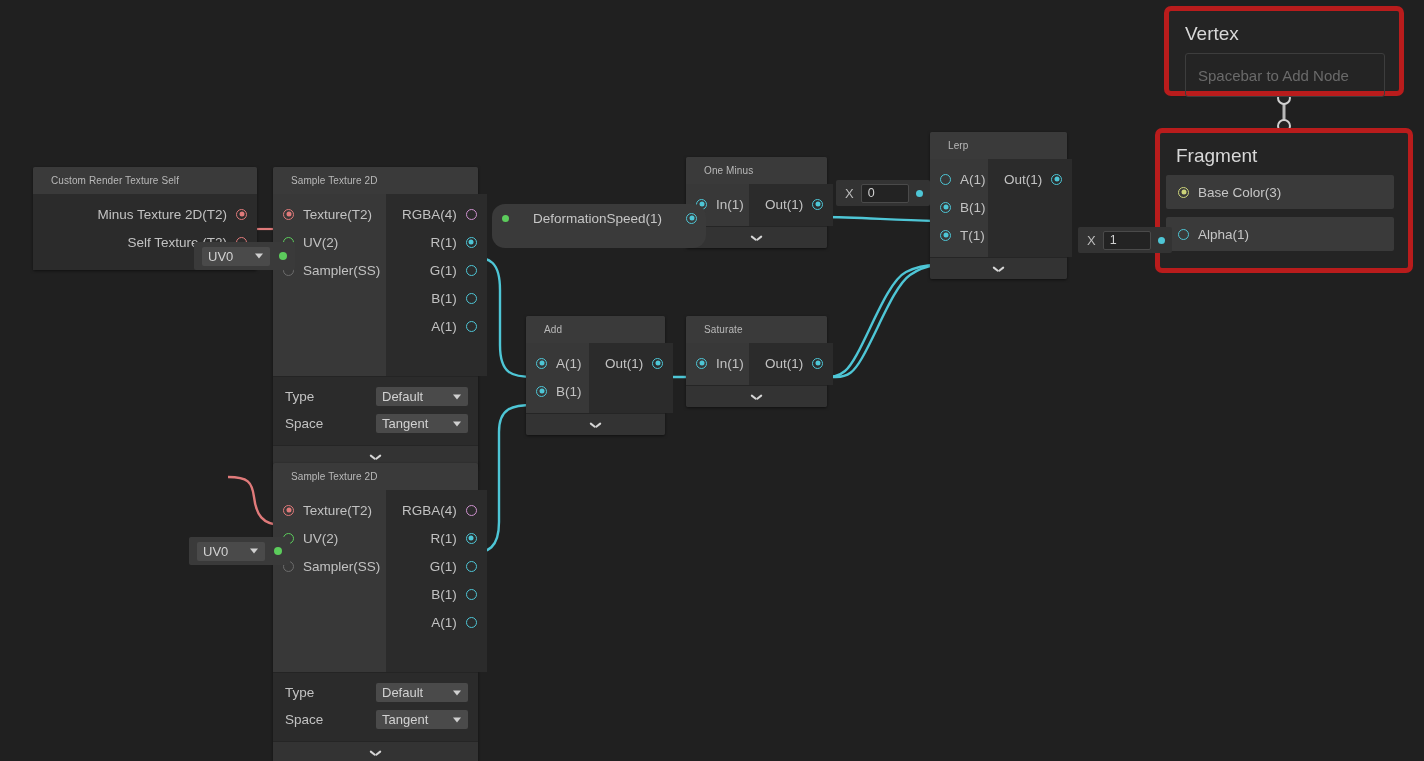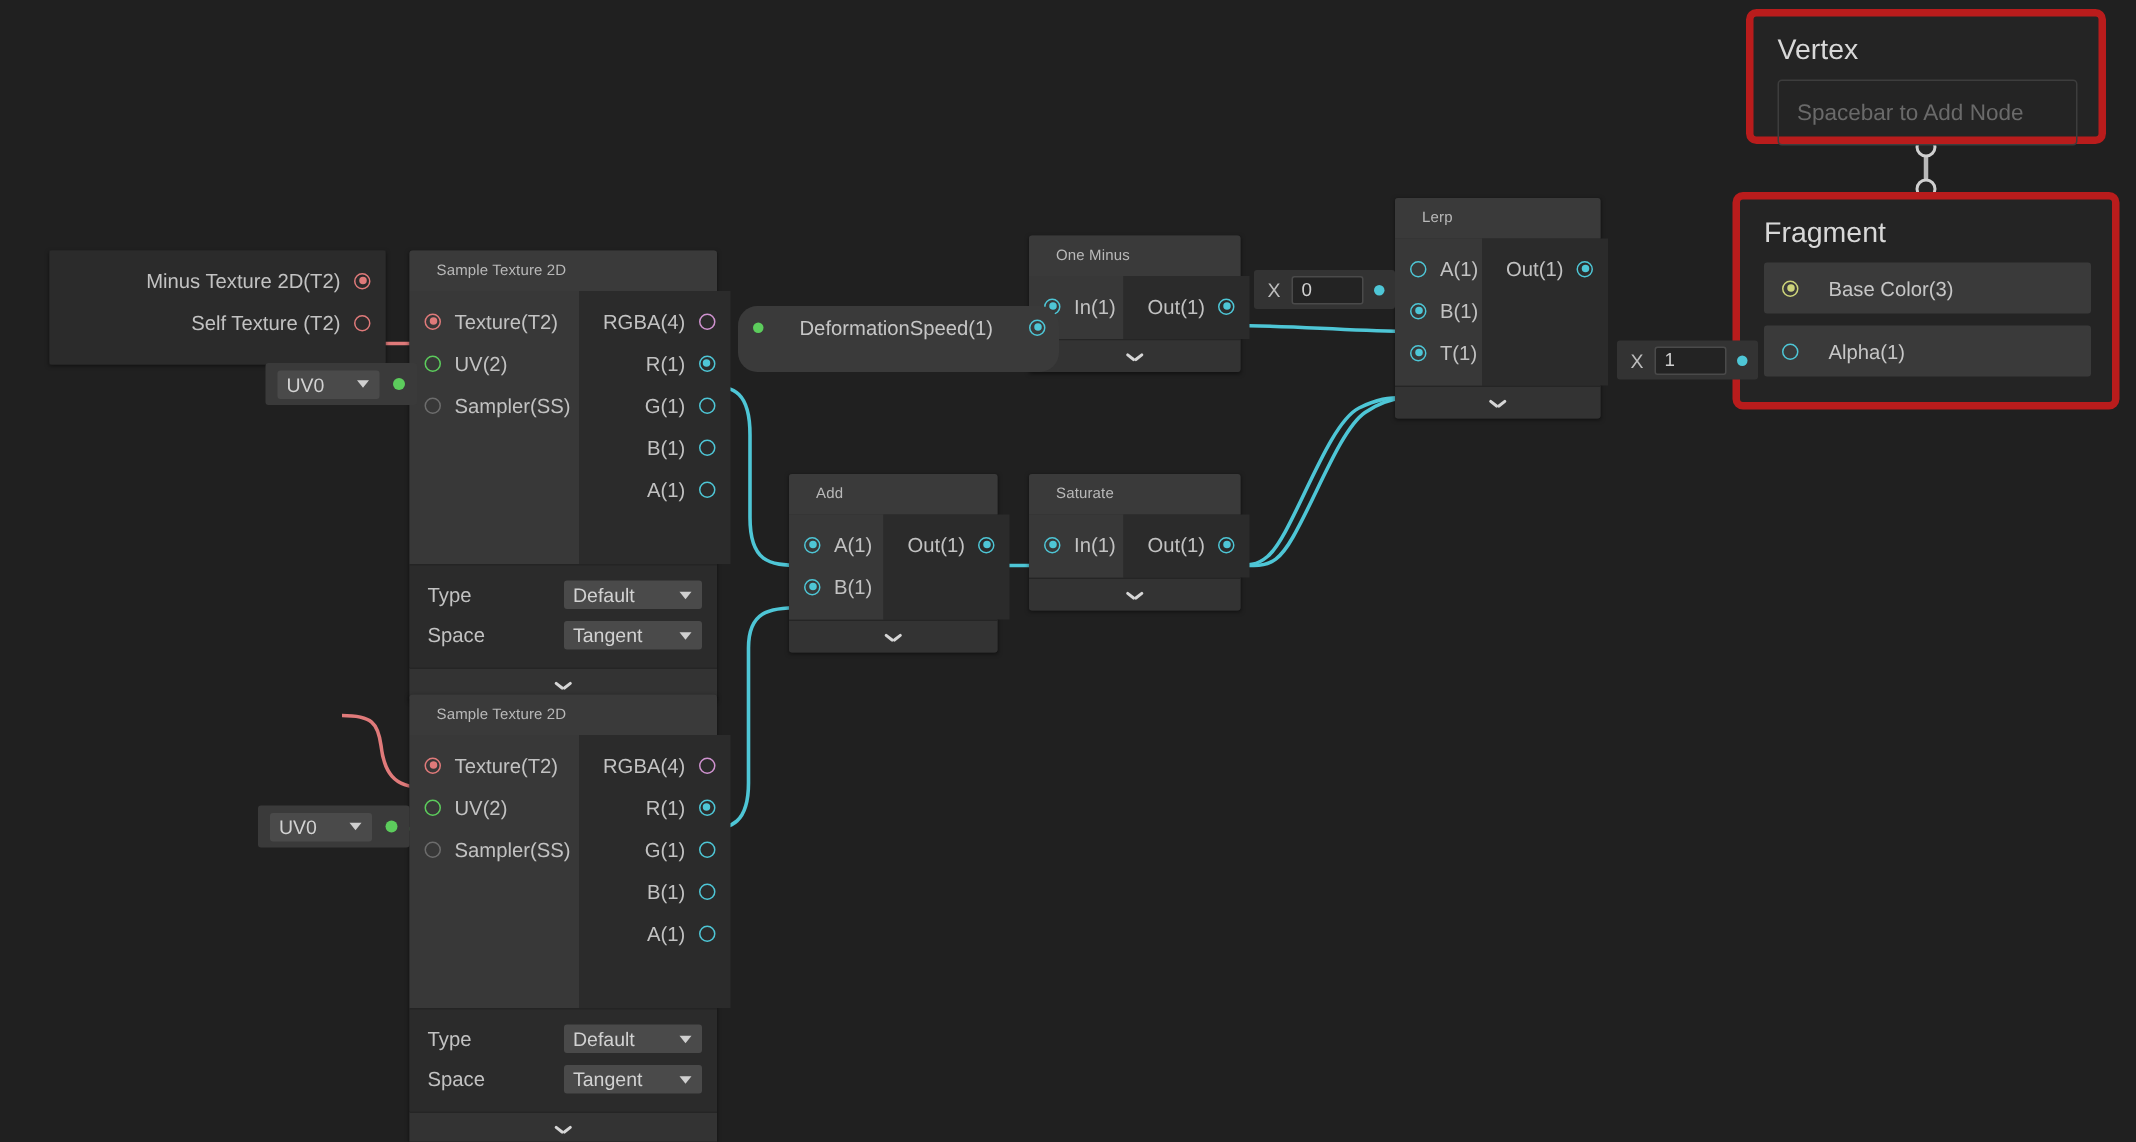--- a/index.html
+++ b/index.html
@@ -96,34 +96,34 @@
     background: #232323; border: 1px solid #4a4a4a; border-radius: 2px;
     width: 48px; height: 19px; font-size: 12.5px; color: #cfcfcf;
     display: flex; align-items: center; padding-left: 6px;
   }
   .floatw .minidot { width: 7px; height: 7px; border-radius: 50%; background: #4ec6d6; flex: 0 0 auto; }
 
   
   .uvw {
     position: absolute; z-index: 6;
     background: #3a3a3a; border-radius: 2px; height: 28px;
-    display: flex; align-items: center; gap: 9px; padding: 0 8px 0 8px;
+    display: flex; align-items: center; gap: 9px; padding: 0 8px 0 8px; margin-left: 17px;
   }
   .uvw .sel { width: 68px; }
   .uvw .minidot { width: 8px; height: 8px; border-radius: 50%; background: #5ccc5c; flex: 0 0 auto; }
 
   
   .master {
     position: absolute; z-index: 3;
     background: #242424; border: 5px solid #b91c1c; border-radius: 7px;
   }
   .master-title { font-size: 19px; color: #d8d8d8; padding: 12px 0 8px 16px; }
   .master-slot {
-    background: #3a3a3a; margin: 0 14px 8px 16px; border-radius: 2px;
-    height: 34px; display: flex; align-items: center; gap: 20px; padding-left: 12px;
+    background: #3a3a3a; margin: 0 14px 8px 6px; border-radius: 2px;
+    height: 34px; display: flex; align-items: center; gap: 9px; padding-left: 12px;
     font-size: 13.5px; color: #c6c6c6;
   }
   .master-empty {
     border: 1px solid #3d3d3d; background: transparent; margin: 0 14px 14px 16px;
     border-radius: 3px; height: 44px; display: flex; align-items: center; padding-left: 12px;
     font-size: 15px; color: #6a6a6a;
   }
 </style>
 </head>
 <body>
@@ -166,20 +166,21 @@
     <path d="M1060,193 L1177,193" stroke="url(#gradBase)" stroke-width="2.4" fill="none"></path>
 
     <path d="M1160,240 L1178,240" stroke="#4ec6d6" stroke-width="2.2" fill="none"></path>
 
     <line x1="1284" y1="98" x2="1284" y2="126" stroke="#b8b8b8" stroke-width="3"></line>
     <circle cx="1284" cy="98" r="6" fill="#242424" stroke="#d0d0d0" stroke-width="2"></circle>
     <circle cx="1284" cy="126" r="6" fill="#242424" stroke="#d0d0d0" stroke-width="2"></circle>
   </svg>
 
   <div class="node" style="left:33px; top:167px; width:224px;">
+    <div class="node-title">Custom Render Texture Self</div>
     <div class="ports">
       <div class="col-out" style="width:100%; background:#2b2b2b; padding-bottom:14px;">
         <div class="prow out">
           <span>Minus Texture 2D(T2)</span>
           <span class="dot red filled"></span>
         </div>
         <div class="prow out">
           <span>Self Texture (T2)</span>
           <span class="dot red"></span>
         </div>

